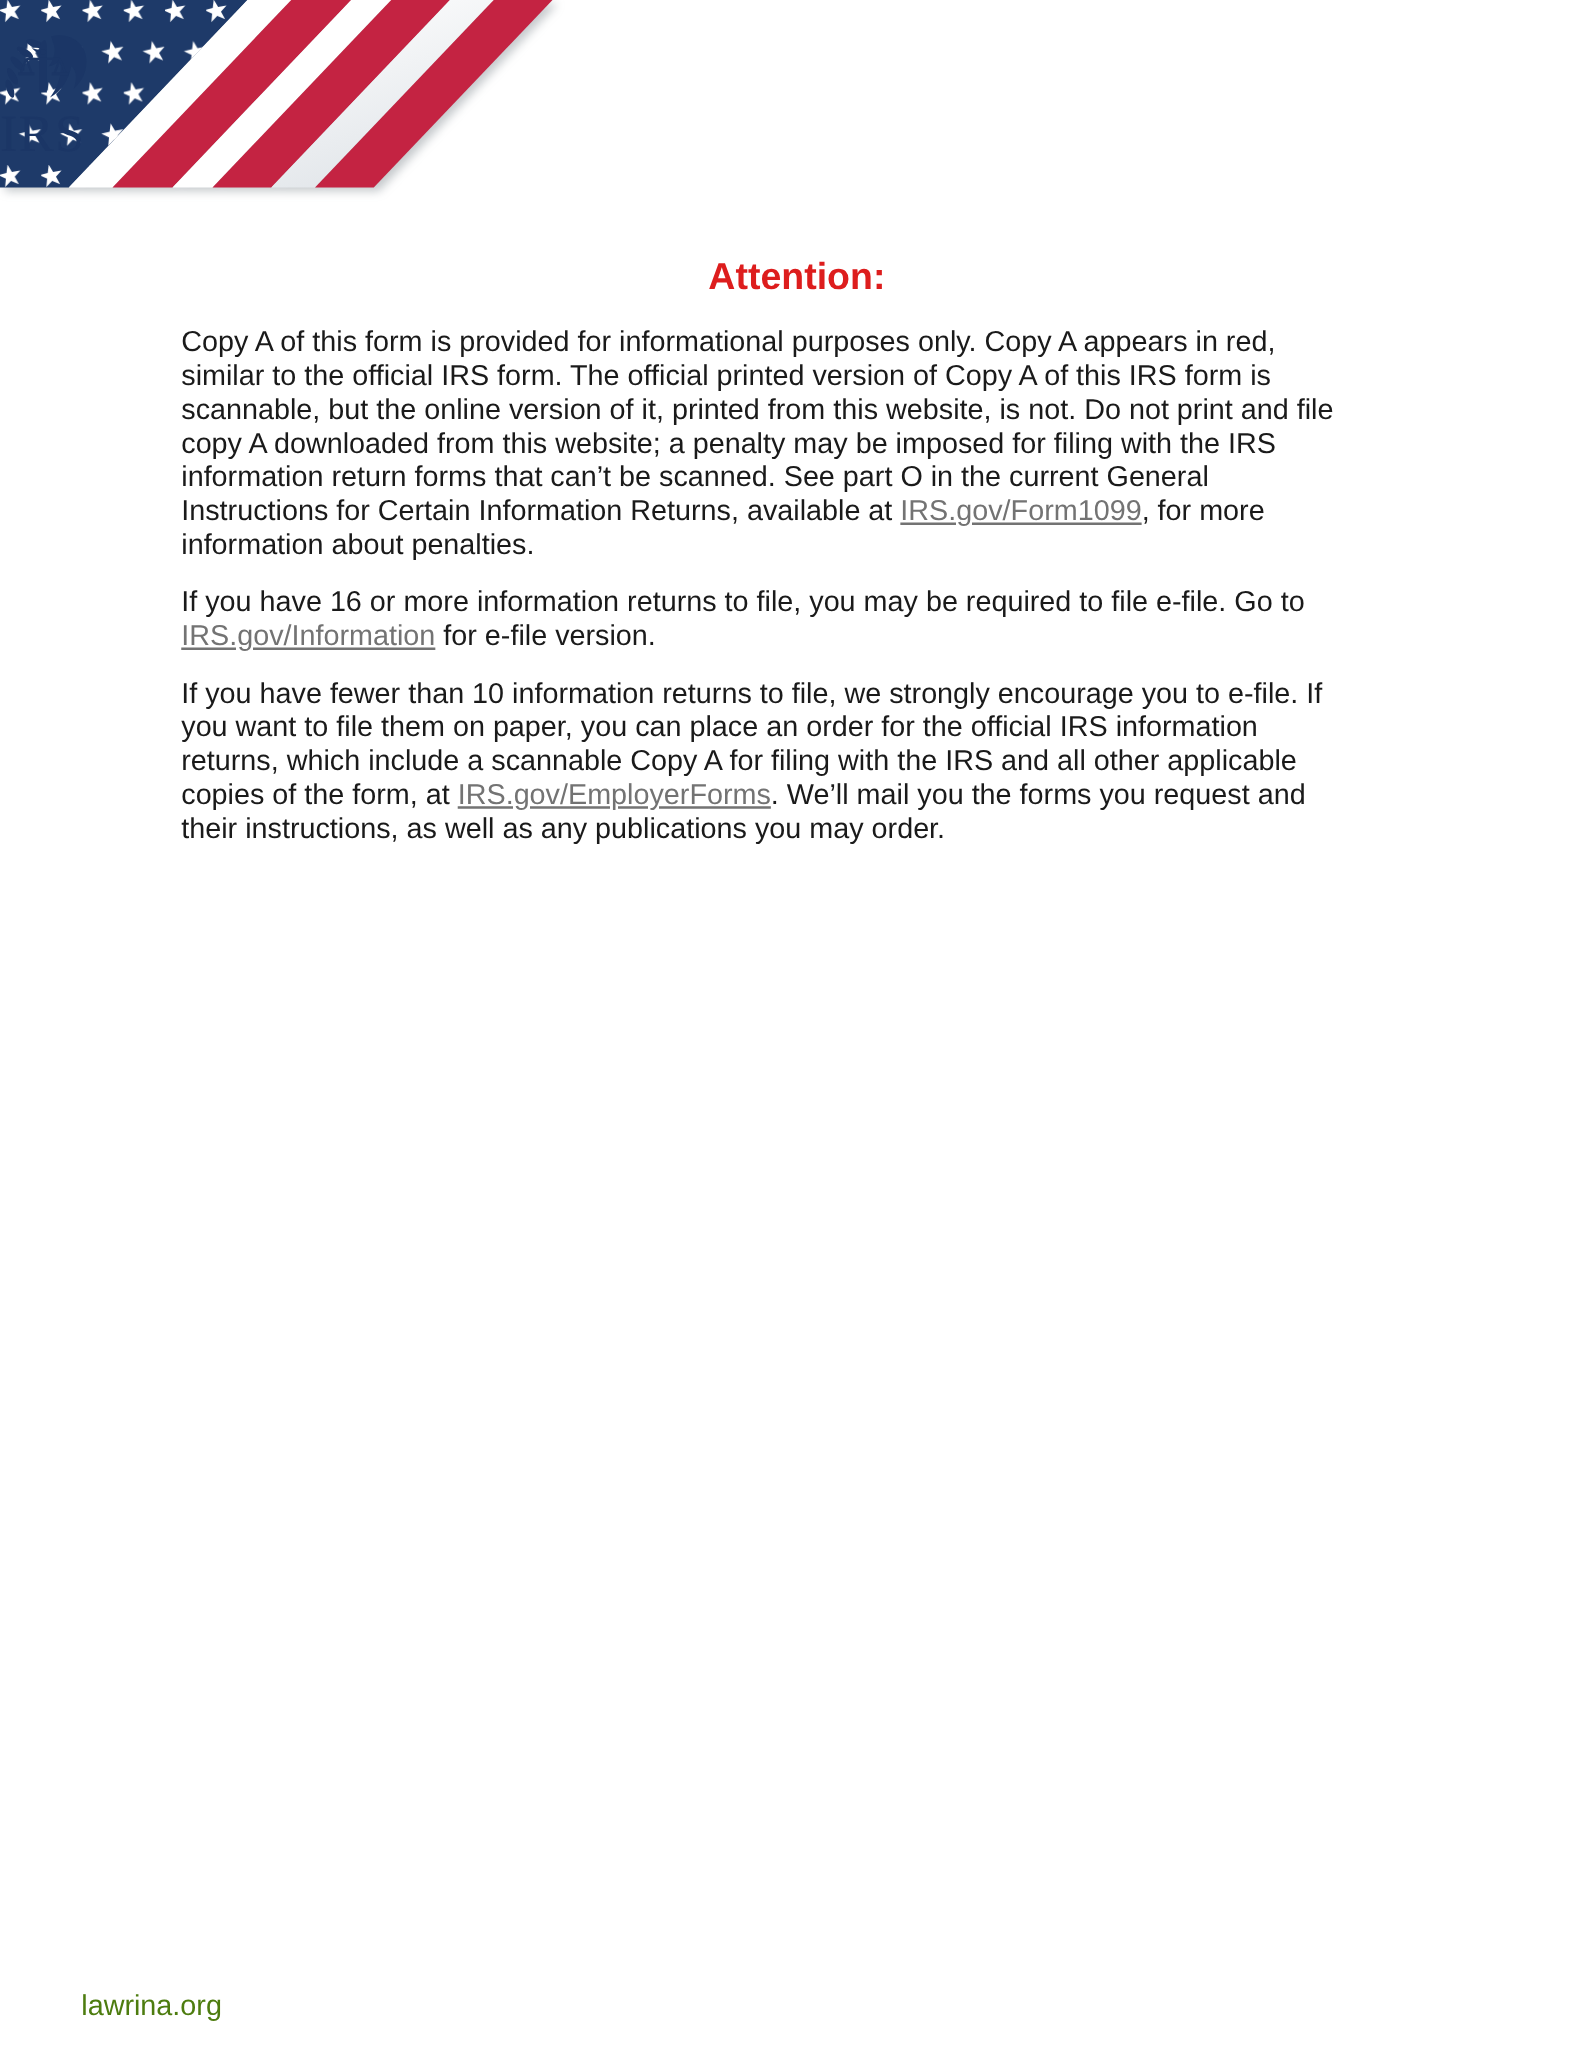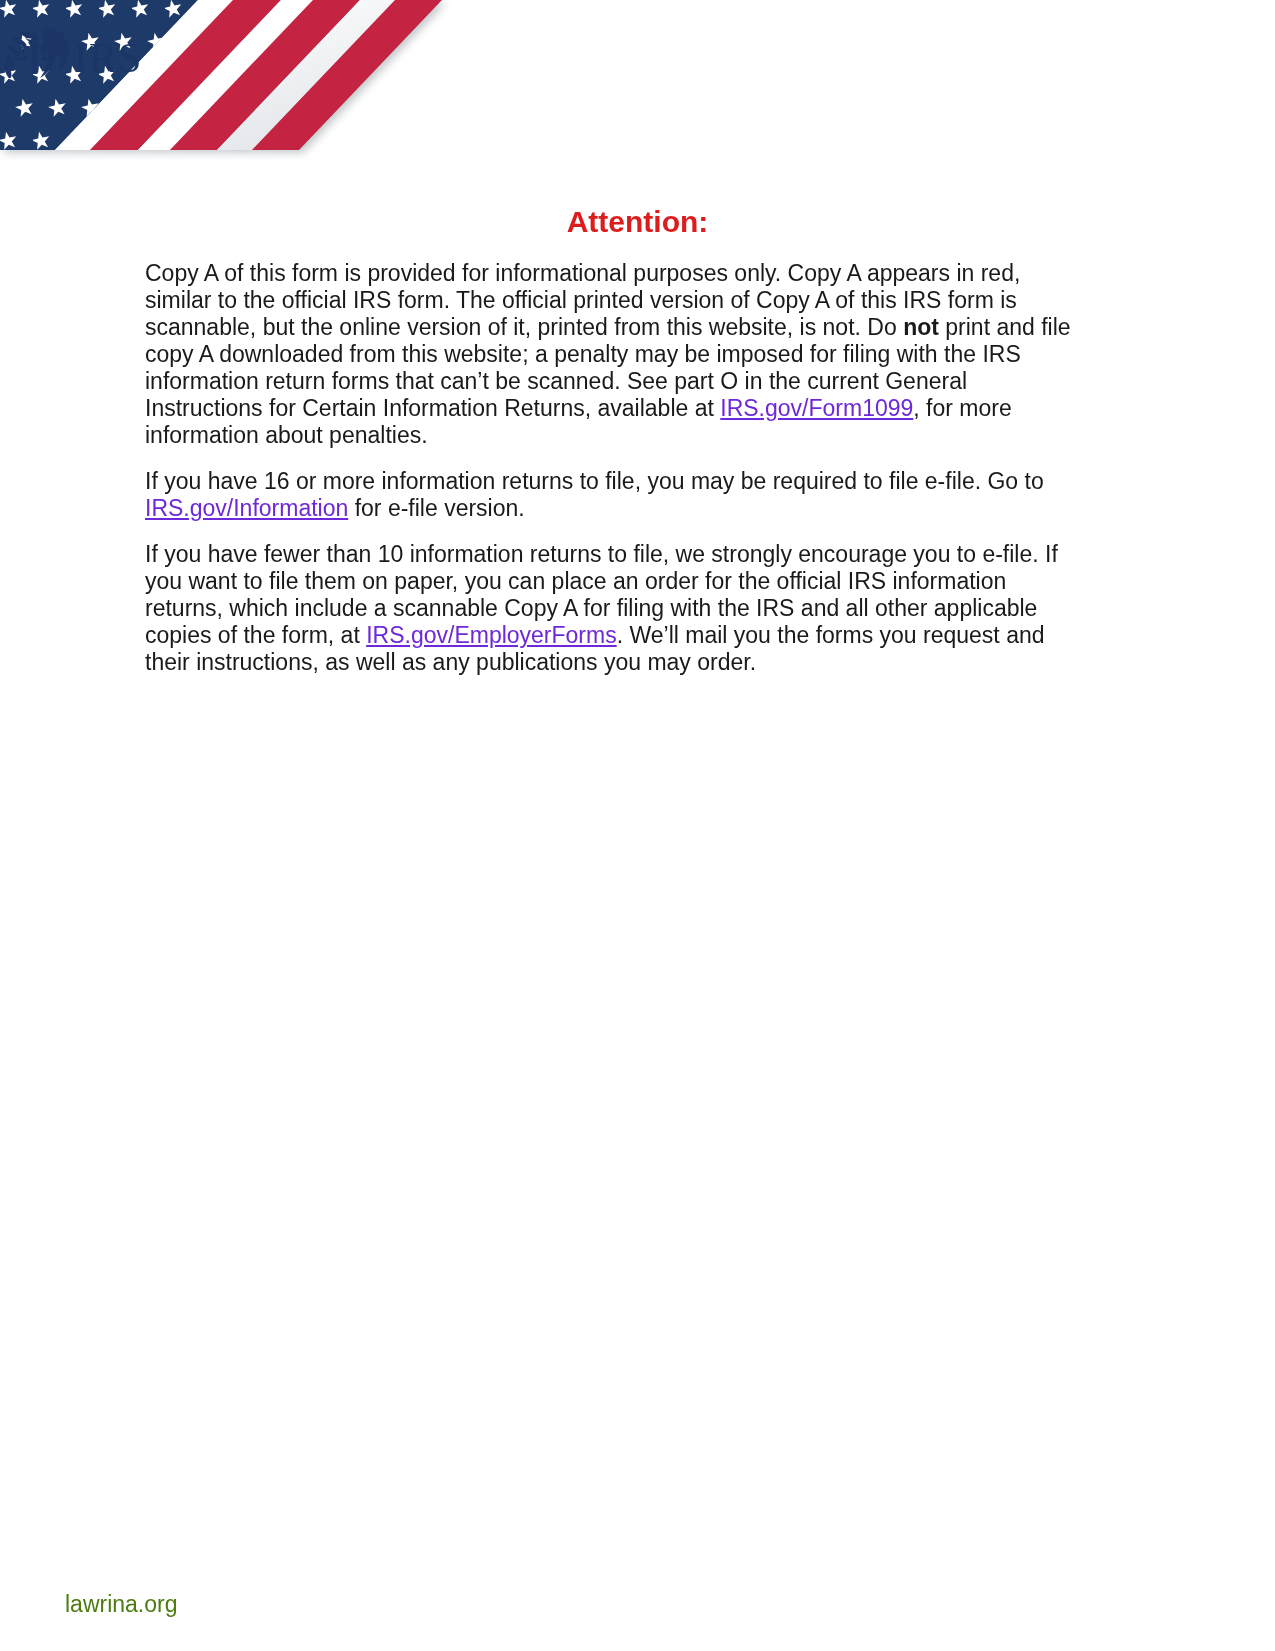--- a/index.html
+++ b/index.html
@@ -16,22 +16,22 @@
     position: absolute;
     top: 0; left: 0;
     width: 470px; height: 152px;
     filter: drop-shadow(4px 3px 4px rgba(90,100,110,0.35));
   }
   .logo-block {
     position: absolute;
     top: 28px; left: 0;
     width: 100%;
     display: flex;
-    flex-direction: row;
-    align-items: center;
+    flex-direction: column;
+    align-items: flex-start;
   }
   .logo-text {
     font-family: "Liberation Serif", serif;
     font-size: 42px;
     line-height: 40px;
     letter-spacing: 1px;
     color: #1b3666;
     margin-top: -1px;
   }
   .attention {
@@ -47,25 +47,25 @@
   .body-text {
     position: absolute;
     top: 260px;
     left: 145px;
     width: 935px;
     font-size: 23px;
     line-height: 27px;
   }
   .body-text p.para { margin: 0 0 19px 0; }
   .body-text a.lnk {
-    color: #6d28d9;
+    color: #737373;
     text-decoration: underline;
     cursor: pointer;
   }
-  .body-text b { font-weight: bold; }
+  .body-text b { font-weight: normal; }
   .site-footer {
     position: absolute;
     left: 65px;
     top: 1591px;
     font-size: 23px;
     line-height: 26px;
     color: #4d7c0f;
   }
 </style>
 </head>

